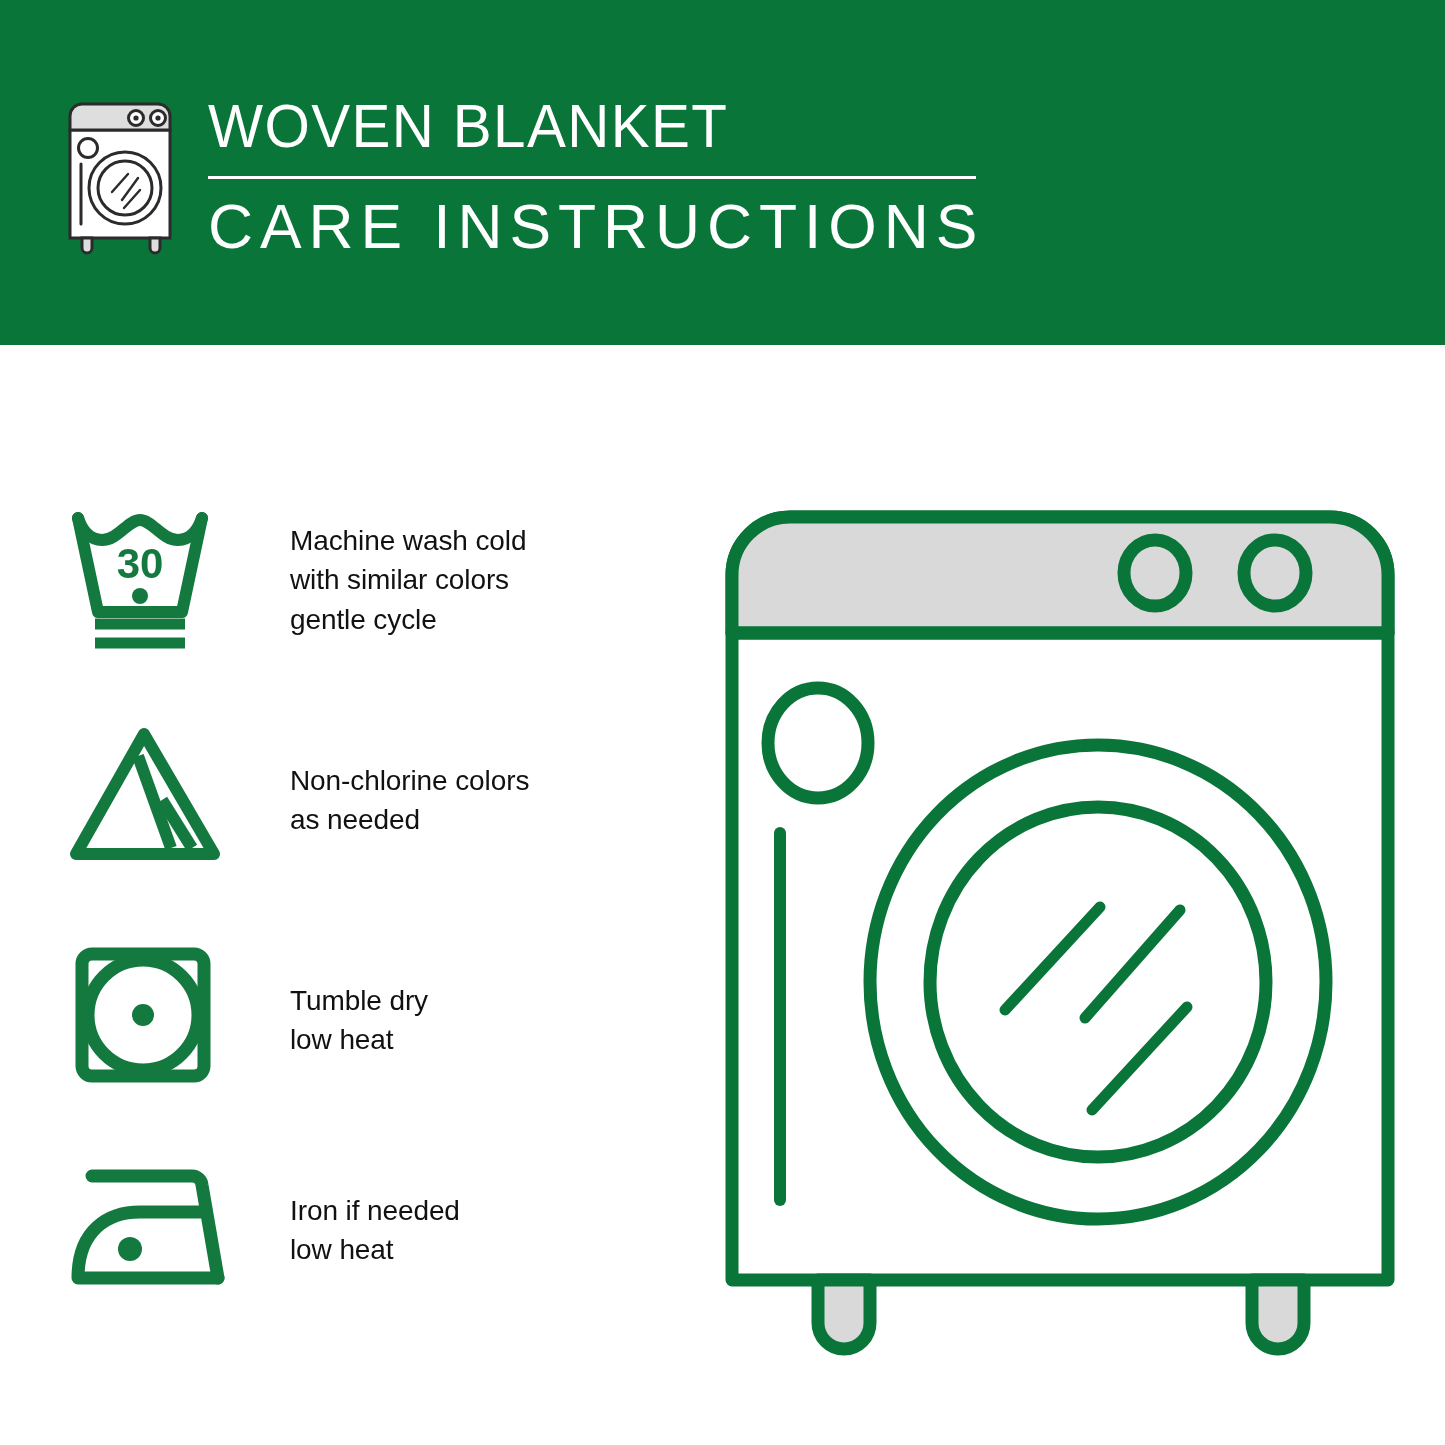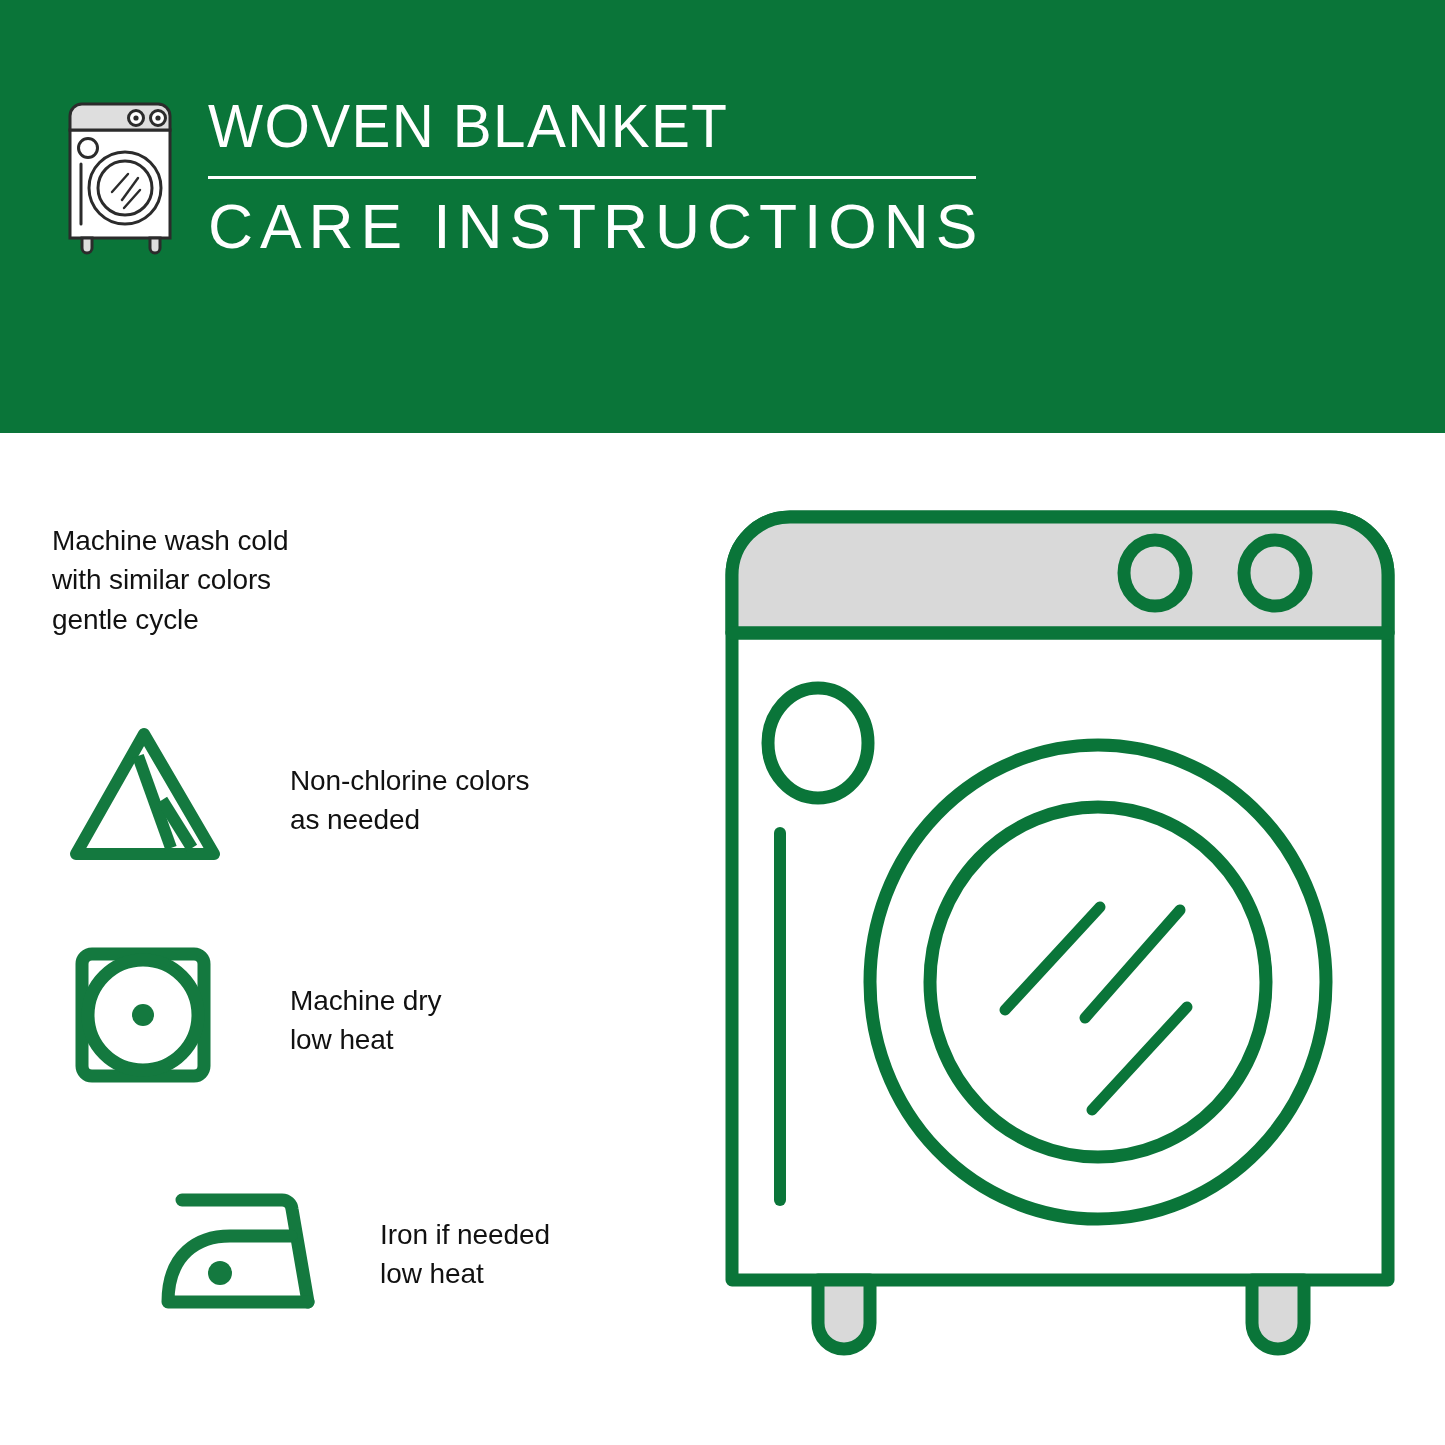--- a/index.html
+++ b/index.html
@@ -13,21 +13,21 @@
   #page {
     position: relative;
     width: 1445px; height: 1445px;
     background: #ffffff;
   }
 
   
   #header {
     position: absolute;
     left: 0; top: 0;
-    width: 1445px; height: 433px;
+    width: 1445px; height: 345px;
     background: #0a7539;
   }
   #header-logo {
     position: absolute;
     left: 62px; top: 96px;
     width: 126px; height: 160px;
   }
   #header-text {
     position: absolute;
     left: 208px; top: 90px;
@@ -71,21 +71,21 @@
     position: absolute;
     left: 0;
     width: 640px;
     height: 190px;
     display: flex;
     align-items: center;
   }
   .care-row.r0 { top: 140px; }
   .care-row.r1 { top: 360px; }
   .care-row.r2 { top: 580px; }
-  .care-row.r3 { top: 814px; justify-content: center; }
+  .care-row.r3 { top: 790px; }
 
   .care-symbol {
     position: relative;
     width: 170px;
     min-width: 170px;
     height: 170px;
     margin-left: 68px;
     display: flex;
     align-items: center;
     justify-content: flex-start;
@@ -148,20 +148,38 @@
       <div id="title-top">WOVEN BLANKET</div>
       <div id="title-divider"></div>
       <div id="title-bottom">CARE INSTRUCTIONS</div>
     </div>
 
   </div>
 
   <div id="care-list">
 
     <div class="care-row r0">
+      <div class="care-symbol">
+        <svg viewBox="0 0 170 160" width="170" height="160" aria-hidden="true">
+
+          <path d="M10 18
+                   C 14 30, 22 40, 34 40
+                   C 50 40, 60 20, 72 20
+                   C 84 20, 94 40, 110 40
+                   C 122 40, 130 30, 134 18" fill="none" stroke="#14793f" stroke-width="12" stroke-linecap="round" stroke-linejoin="round"></path>
+          <path d="M10 18 L 30 112 L 114 112 L 134 18" fill="none" stroke="#14793f" stroke-width="12" stroke-linecap="round" stroke-linejoin="round"></path>
+
+          <line x1="27" y1="124" x2="117" y2="124" stroke="#14793f" stroke-width="11" stroke-linecap="butt"></line>
+          <line x1="27" y1="143" x2="117" y2="143" stroke="#14793f" stroke-width="11" stroke-linecap="butt"></line>
+
+          <text x="72" y="78" text-anchor="middle" font-family="Liberation Sans, sans-serif" font-size="42" font-weight="700" fill="#14793f">30</text>
+
+          <circle cx="72" cy="96" r="8" fill="#14793f"></circle>
+        </svg>
+      </div>
       <div class="care-text">Machine wash cold
 with similar colors
 gentle cycle</div>
     </div>
 
     <div class="care-row r1">
       <div class="care-symbol">
         <svg viewBox="0 0 170 160" width="170" height="160" aria-hidden="true">
 
           <path d="M76 14 L 146 134 L 8 134 Z" fill="none" stroke="#14793f" stroke-width="12" stroke-linejoin="round"></path>
@@ -175,21 +193,21 @@
     </div>
 
     <div class="care-row r2">
       <div class="care-symbol">
         <svg viewBox="0 0 170 160" width="170" height="160" aria-hidden="true">
           <rect x="14" y="14" width="122" height="122" rx="10" ry="10" fill="none" stroke="#14793f" stroke-width="13"></rect>
           <circle cx="75" cy="75" r="55" fill="none" stroke="#14793f" stroke-width="13"></circle>
           <circle cx="75" cy="75" r="11" fill="#14793f"></circle>
         </svg>
       </div>
-      <div class="care-text">Machine dry
+      <div class="care-text">Tumble dry
 low heat</div>
     </div>
 
     <div class="care-row r3">
       <div class="care-symbol">
         <svg viewBox="0 0 170 160" width="170" height="160" aria-hidden="true">
 
           <path d="M24 26 H124 a10 10 0 0 1 10 9 L150 128" fill="none" stroke="#14793f" stroke-width="13" stroke-linecap="round" stroke-linejoin="round"></path>
 
           <path d="M150 128 H10

